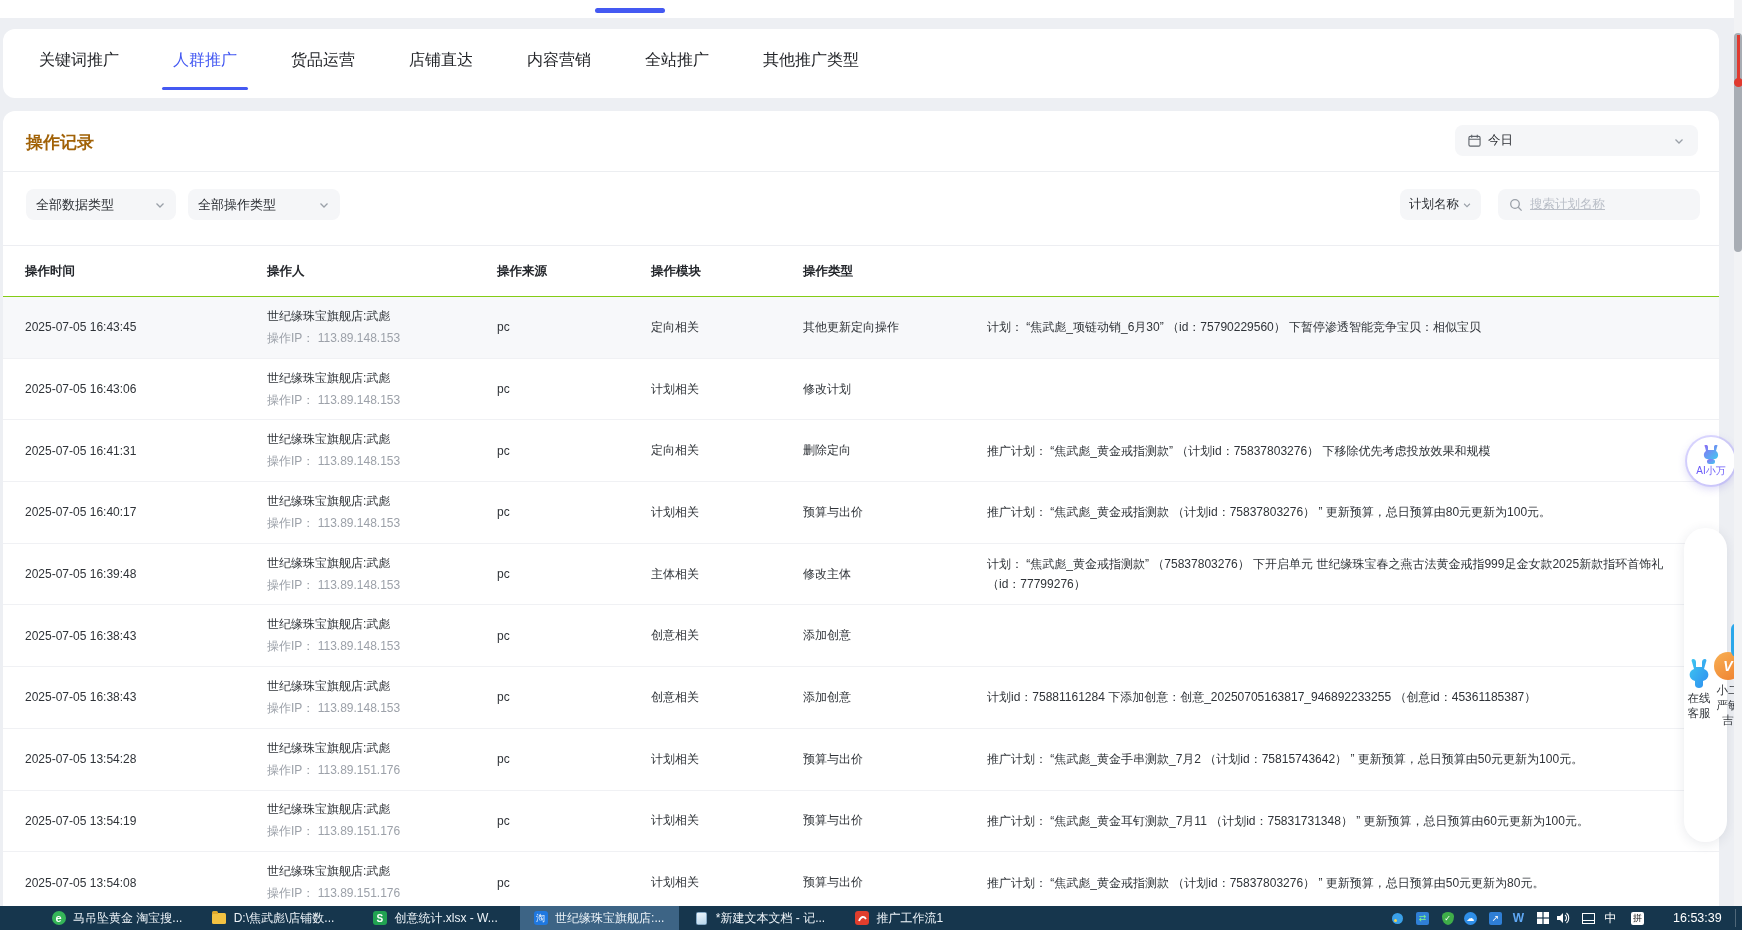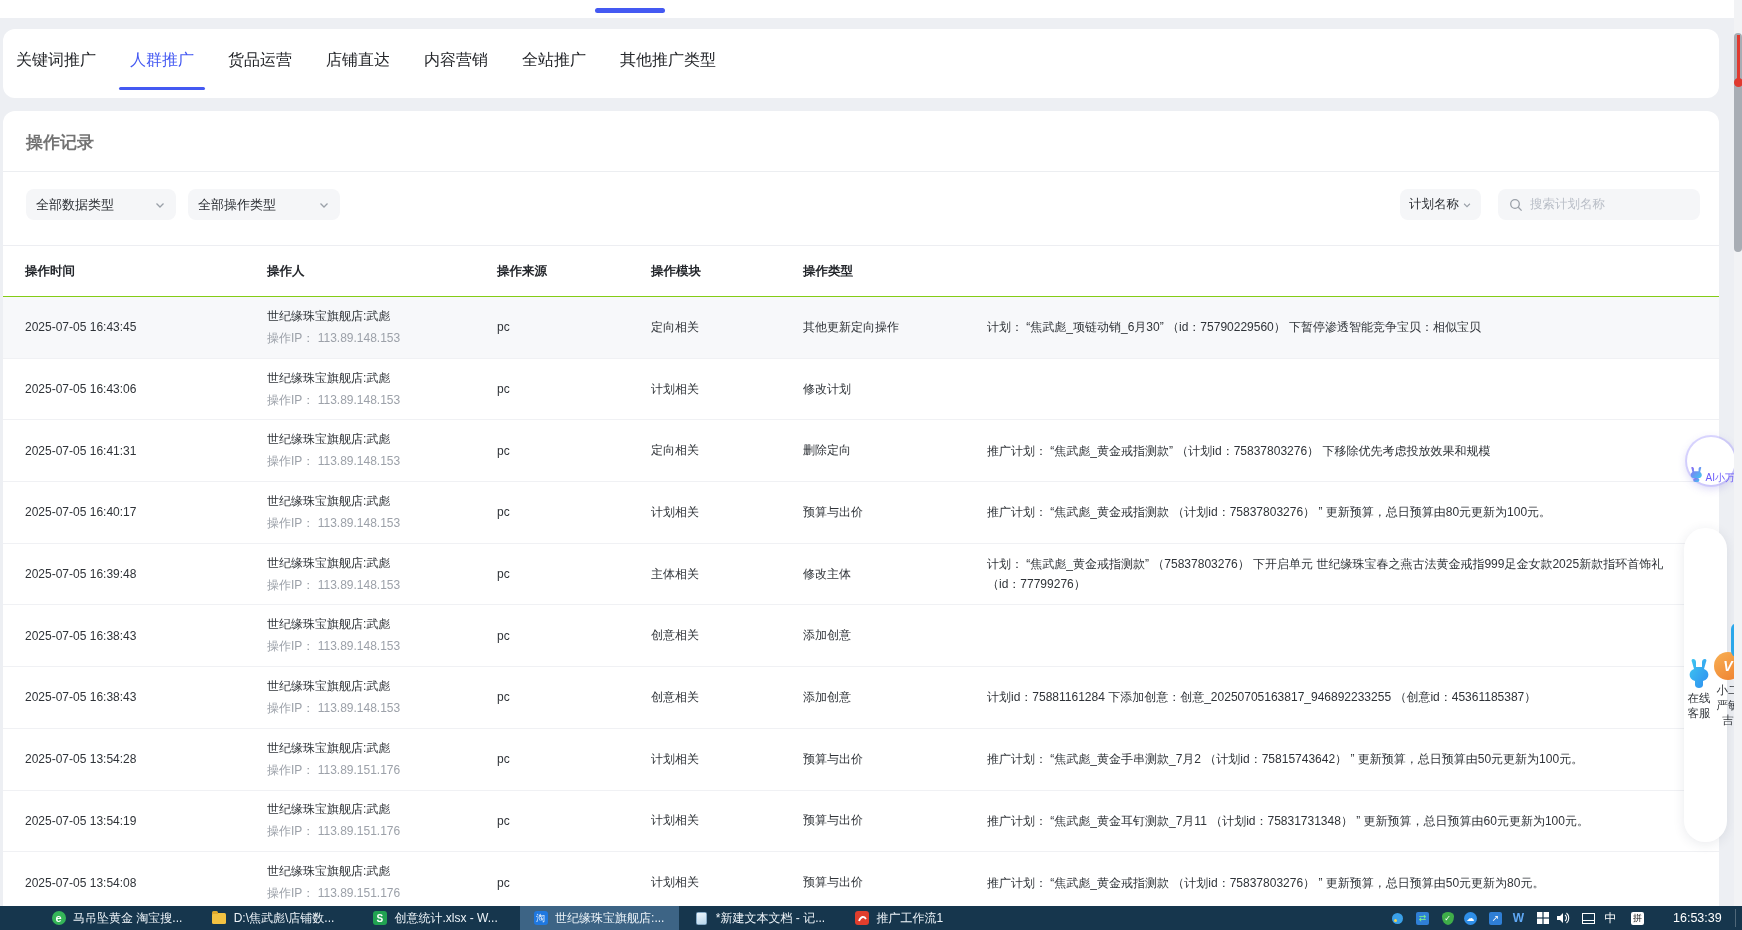--- a/index.html
+++ b/index.html
@@ -1,48 +1,48 @@
 <!DOCTYPE html>
 <html><head>
 <meta charset="utf-8">
 <style>
   * { margin:0; padding:0; box-sizing:border-box; }
   html,body { width:1742px; height:930px; overflow:hidden; }
   body { position:relative; background:#edeff3; font-family:"Liberation Sans","DejaVu Sans",sans-serif; color:#2f3338; }
   .topstrip { position:absolute; left:0; top:0; width:1734px; height:18px; background:#fff; }
   .top-indicator { position:absolute; left:595px; top:8px; width:70px; height:5px; border-radius:2.5px; background:#4459f2; }
   .tabcard { position:absolute; left:3px; top:29px; width:1716px; height:69px; background:#fff; border-radius:12px; }
-  .tabs { display:flex; gap:8px; padding-bottom:7px; height:100%; }
+  .tabs { display:flex; gap:28px; padding-left:23px; padding-bottom:7px; height:100%; }
   .tab { position:relative; display:flex; align-items:center; padding:0 13px; font-size:16px; color:#24262a; cursor:pointer; }
   .tab.active { color:#4459f2; font-weight:500; }
   .tab.active::after { content:""; position:absolute; left:2px; right:2px; bottom:1px; height:3.5px; border-radius:2px; background:#4459f2; }
   .panel { position:absolute; left:3px; top:111px; width:1716px; height:819px; background:#fff; border-radius:12px 12px 0 0; overflow:hidden; }
-  .panel-title { position:absolute; left:23px; top:20px; font-size:17px; font-weight:700; color:#737373; }
+  .panel-title { position:absolute; left:23px; top:20px; font-size:17px; font-weight:700; color:#a16207; }
   .divider1 { position:absolute; left:0; top:60px; width:100%; height:1px; background:#eceef1; }
   .pill { position:absolute; height:31px; background:#f5f6f8; border-radius:8px; display:flex; align-items:center; padding:0 10px; font-size:13px; color:#2b2e33; cursor:pointer; }
   .pill .chev { margin-left:auto; }
   .chev { width:12px; height:12px; flex:none; }
   .date-pill { position:absolute; left:1452px; top:14px; width:243px; height:31px; background:#f5f6f8; border-radius:8px; display:flex; align-items:center; padding:0 13px; font-size:12.5px; color:#2b2e33; cursor:pointer; }
   .date-pill .cal { width:13px; height:13px; margin-right:7px; flex:none; }
   .date-pill .chev { margin-left:auto; }
   .search-box { position:absolute; left:1495px; top:78px; width:202px; height:31px; background:#f5f6f8; border-radius:8px; display:flex; align-items:center; padding:0 11px; }
-  .search-box .ph { font-size:12.5px; color:#b9bec7; margin-left:7px; }
+  .search-box .ph { font-size:12.5px; color:#b9bec7; margin-left:7px;text-decoration:underline; }
   .thead { position:absolute; left:0; top:134px; width:100%; height:52px; border-top:1px solid #edeef2; border-bottom:1px solid #84cc16; display:flex; align-items:center; font-size:12.5px; font-weight:600; color:#23262b; }
   .rows { position:absolute; left:0; top:186px; width:100%; }
   .row { display:flex; align-items:center; height:61.7px; border-bottom:1px solid #f0f1f4; font-size:12px; color:#2f3338; }
   .row.hl { background:#f7f8fa; }
   .c1 { flex:0 0 236px; padding-left:22px; }
   .c2 { flex:0 0 230px;margin-left:28px; }
   .c3 { flex:0 0 154px; }
   .c4 { flex:0 0 152px; }
   .c5 { flex:0 0 184px; }
   .c6 { flex:1 1 auto; padding-right:20px; line-height:20px; }
   .ip { font-size:12px; color:#9ca1a9; margin-top:5px; }
   
-  .ai-fab { position:absolute; left:1687px; top:437px; width:48px; height:48px; border-radius:50%; background:#fff; box-shadow:0 0 0 2px rgba(170,160,255,.4), 0 3px 10px rgba(110,100,220,.3); display:flex; flex-direction:row; align-items:flex-end; justify-content:center; cursor:pointer; }
+  .ai-fab { position:absolute; left:1687px; top:437px; width:48px; height:48px; border-radius:50%; background:#fff; box-shadow:0 0 0 2px rgba(170,160,255,.4), 0 3px 10px rgba(110,100,220,.3); display:flex; flex-direction:column; align-items:center; justify-content:center; cursor:pointer; }
   .ai-fab .lbl { font-size:10px; color:#6a5af9; margin-top:-1px; white-space:nowrap; }
   .widget-panel { position:absolute; left:1684px; top:528px; width:43px; height:314px; background:#fff; border-radius:21px; box-shadow:0 2px 12px rgba(40,50,80,.10); display:flex; flex-direction:row; align-items:center; padding-top:10px; }
   .w-item { display:flex; flex-direction:column; align-items:center; cursor:pointer; }
   .w-item .wl { font-size:11.5px; color:#34383d; line-height:15px; }
   .w-div { width:27px; height:1px; background:#efefef; margin:6px 0; }
   .svc-orange { width:28px; height:28px; border-radius:50%; background:linear-gradient(145deg,#f8b054,#ee7f2e); color:#fff; font-weight:700; font-style:italic; font-size:14px; display:flex; align-items:center; justify-content:center; margin-bottom:3px; }
   .svc-purple { width:28px; height:28px; border-radius:8px; background:linear-gradient(145deg,#9a8cf8,#6c5bf0); display:flex; align-items:center; justify-content:center; margin-bottom:4px; }
   .blue-handle { position:absolute; left:1731px; top:623px; width:11px; height:34px; background:#2ba7ea; border-radius:6px 0 0 6px; }
   .blue-sliver { position:absolute; left:1737px; top:858px; width:5px; height:16px; background:#2ba7ea; border-radius:3px 0 0 3px; }
   .sb-track { position:absolute; left:1734px; top:0; width:8px; height:906px; background:#f2f3f5; }
@@ -86,20 +86,32 @@
         <span>全站推广</span>
       </div>
       <div class="tab">
         <span>其他推广类型</span>
       </div>
     </div>
 </div>
 
 <div class="panel">
   <div class="panel-title">操作记录</div>
+  <div class="date-pill">
+    <svg class="cal" viewBox="0 0 14 14">
+        <rect x="1" y="2.5" width="12" height="10.5" rx="1.5" fill="none" stroke="#5f646b" stroke-width="1.2"></rect>
+        <line x1="4" y1="0.8" x2="4" y2="4" stroke="#5f646b" stroke-width="1.2"></line>
+        <line x1="10" y1="0.8" x2="10" y2="4" stroke="#5f646b" stroke-width="1.2"></line>
+        <line x1="1" y1="5.6" x2="13" y2="5.6" stroke="#5f646b" stroke-width="1.2"></line>
+      </svg>
+    <span>今日</span>
+    <svg class="chev" viewBox="0 0 12 12">
+        <polyline points="2.5,4.5 6,8 9.5,4.5" fill="none" stroke="#9aa0a8" stroke-width="1.3"></polyline>
+      </svg>
+  </div>
   <div class="divider1"></div>
 
   <div class="pill" style="left:23px; top:78px; width:150px;">
     <span>全部数据类型</span>
     <svg class="chev" viewBox="0 0 12 12">
         <polyline points="2.5,4.5 6,8 9.5,4.5" fill="none" stroke="#9aa0a8" stroke-width="1.3"></polyline>
       </svg>
   </div>
   <div class="pill" style="left:185px; top:78px; width:152px;">
     <span>全部操作类型</span>

